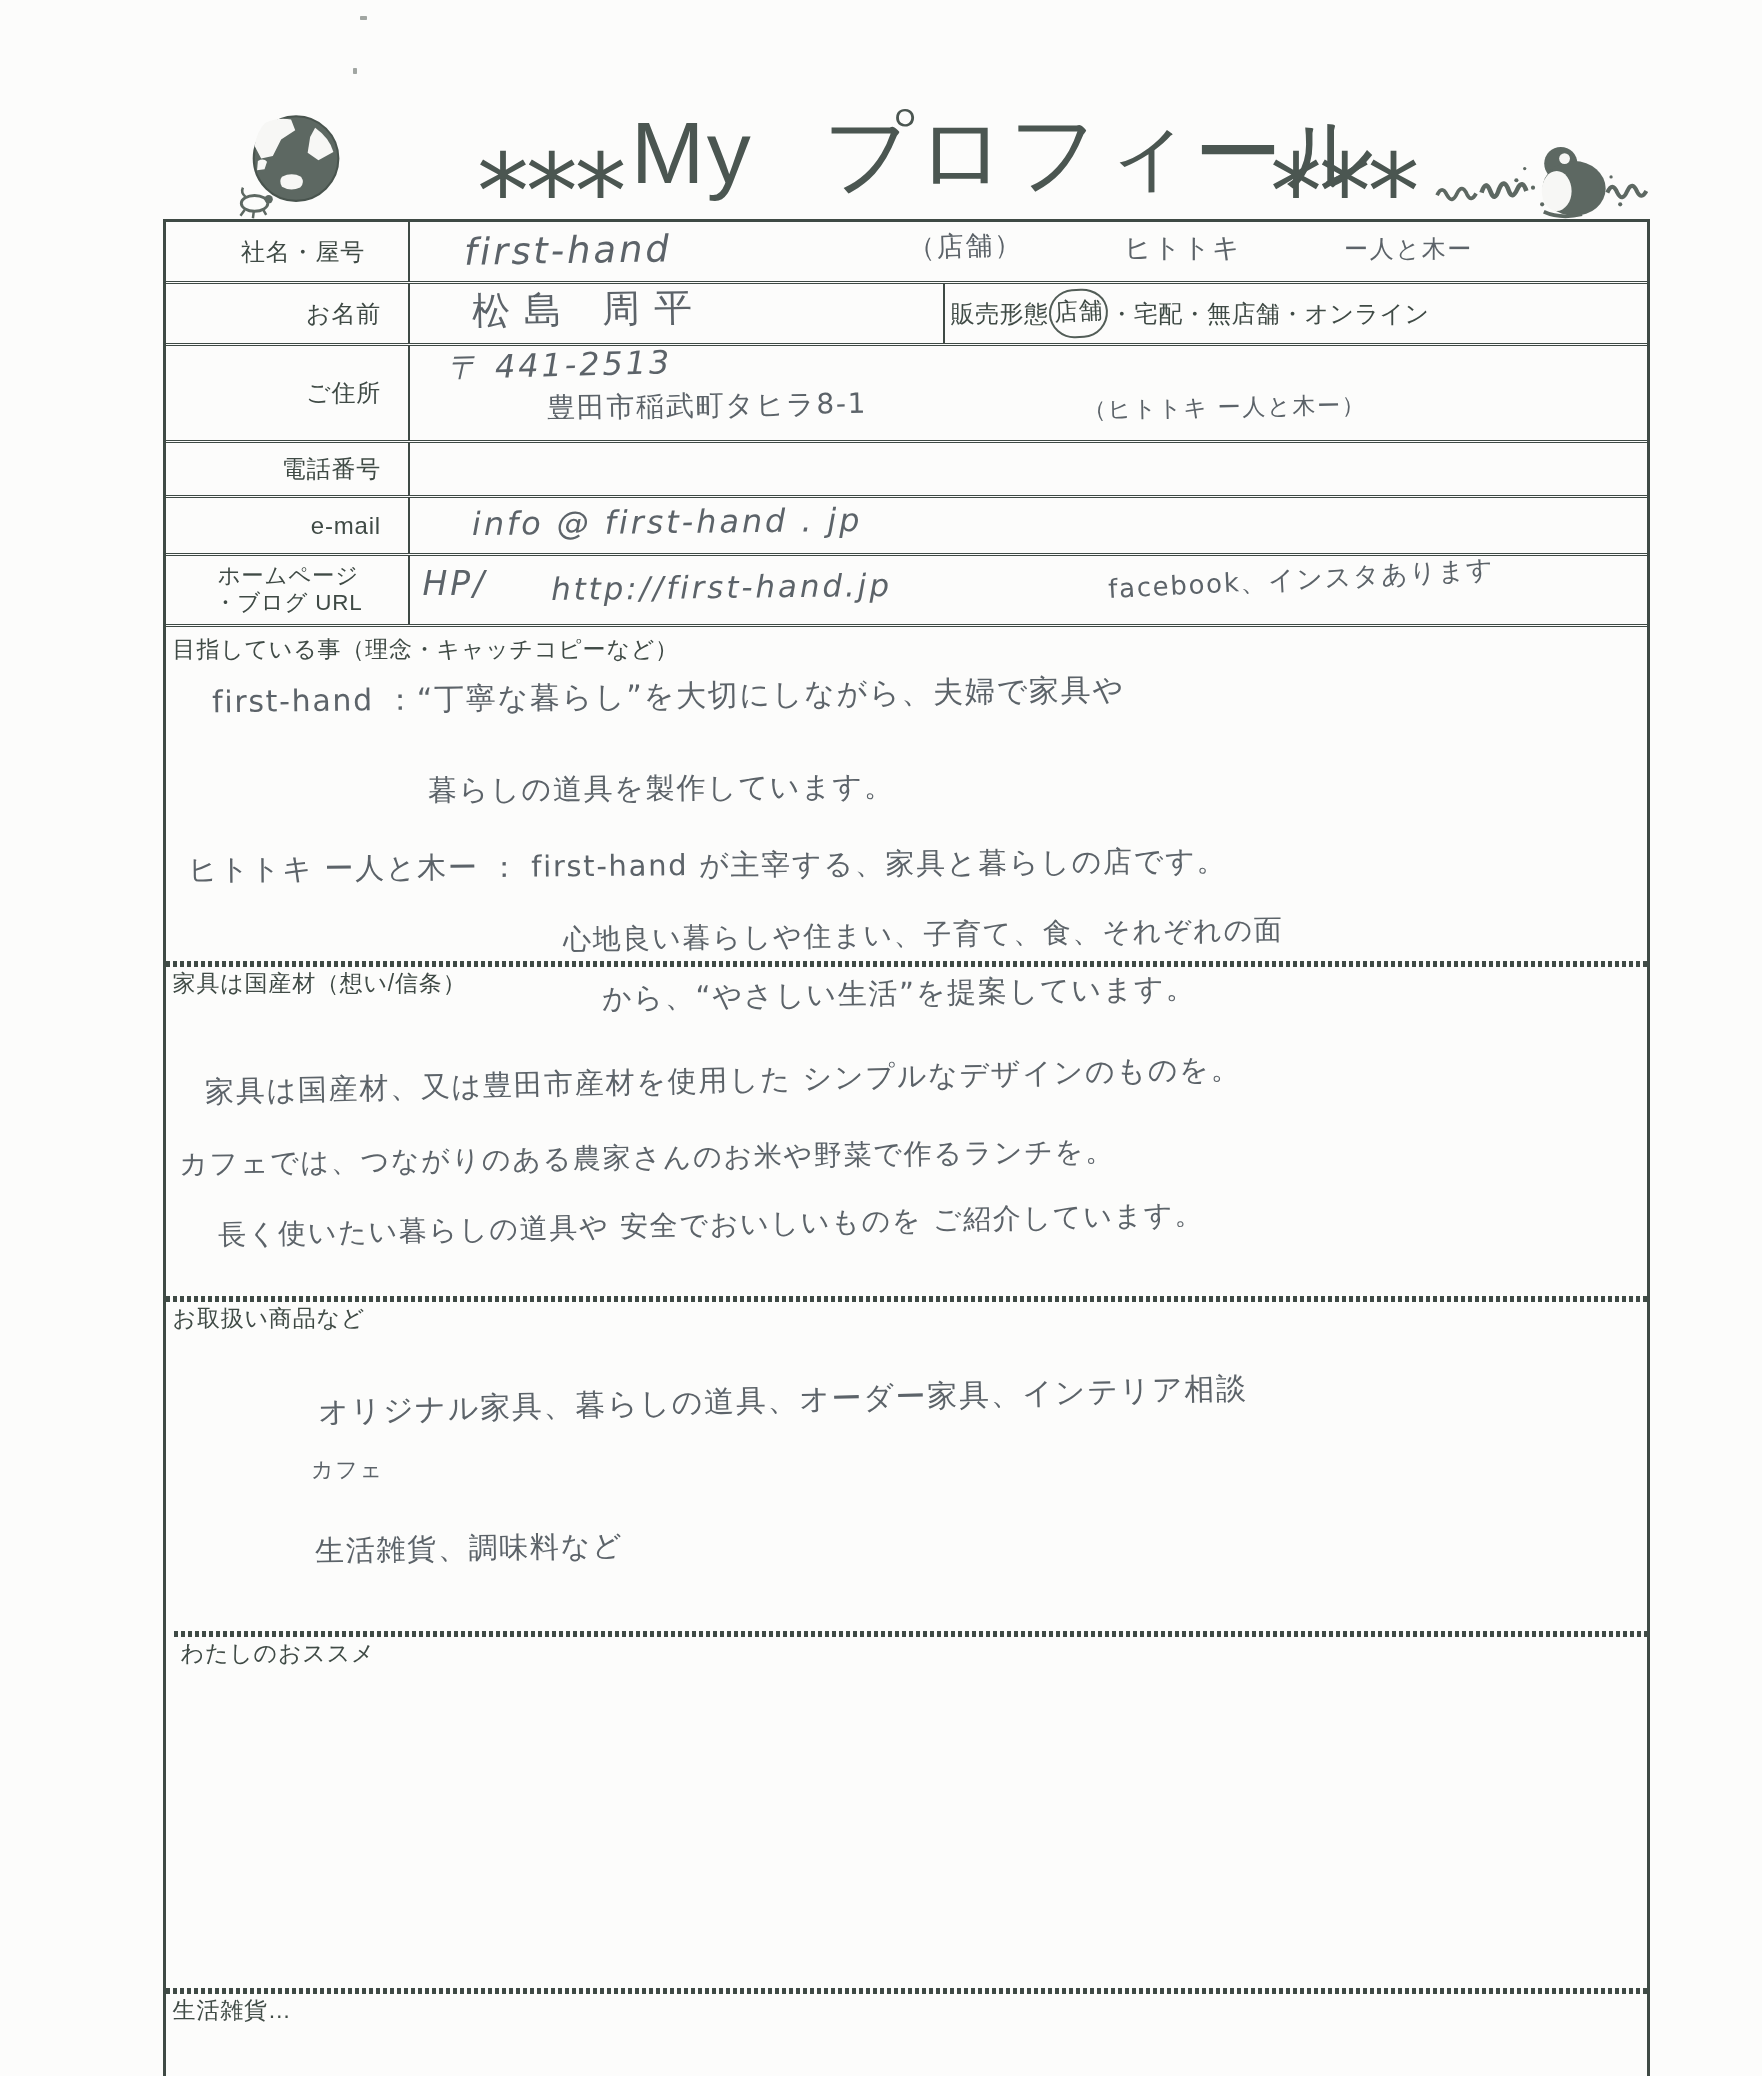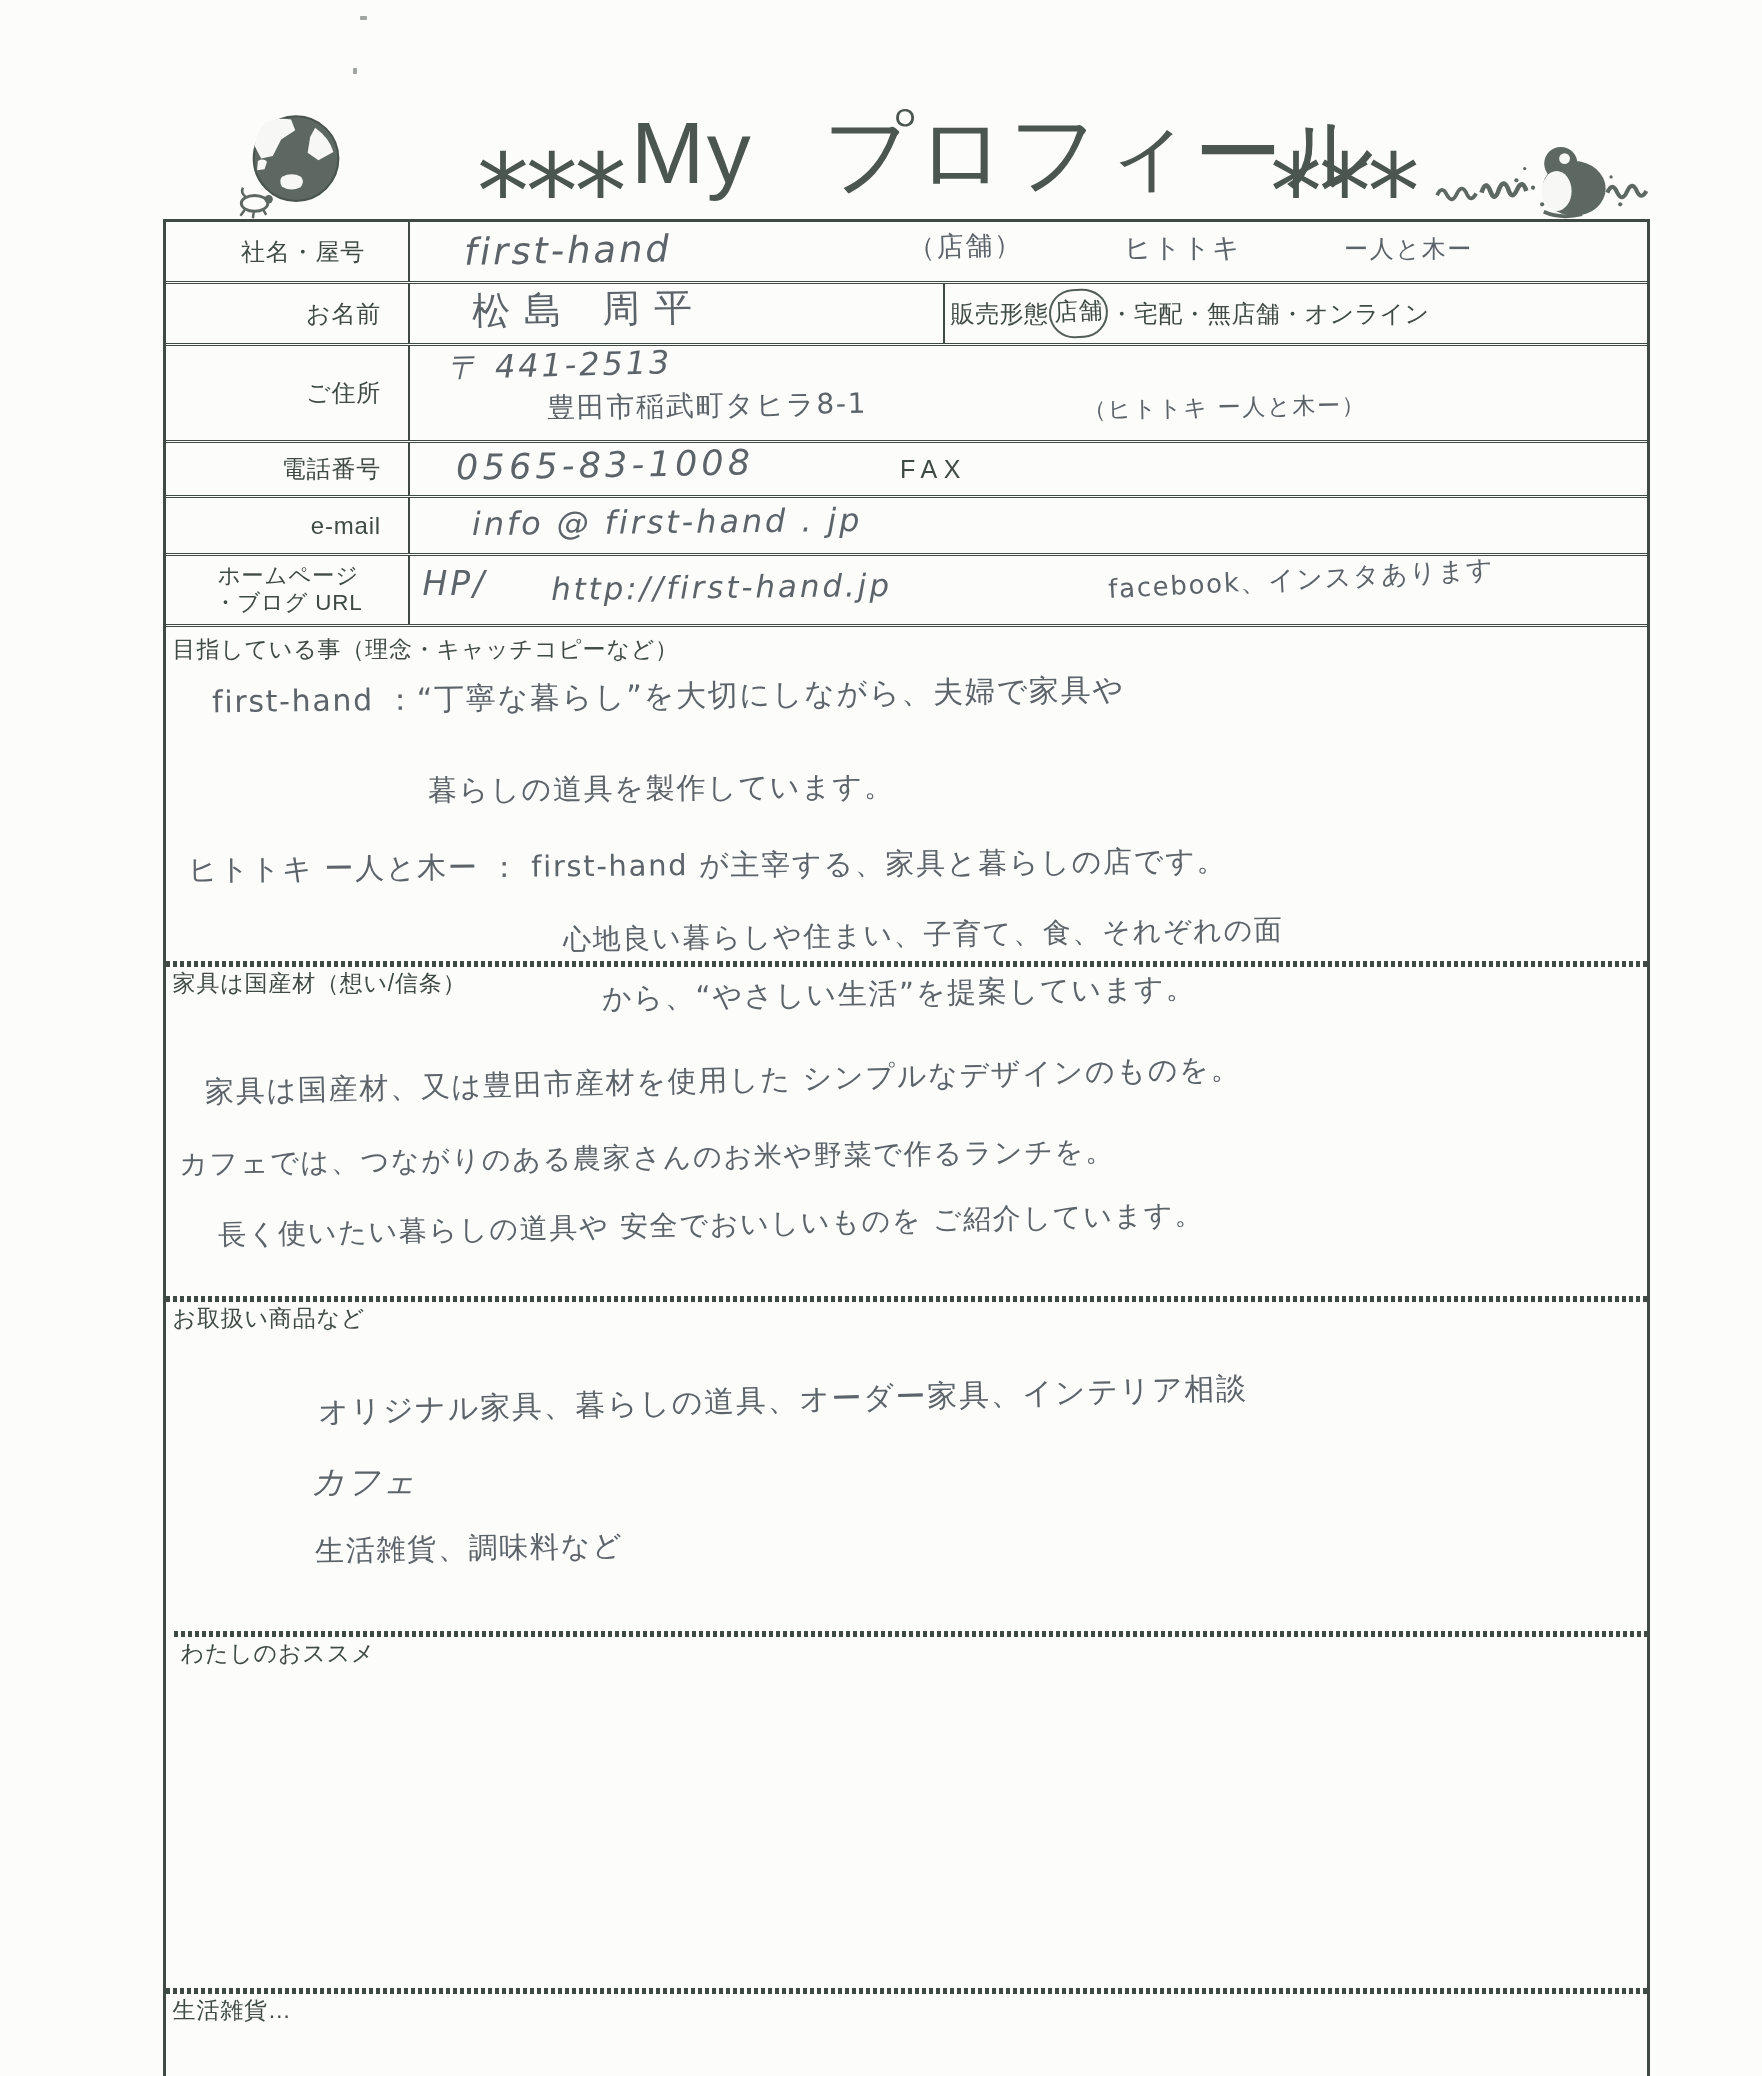--- a/index.html
+++ b/index.html
@@ -175,24 +175,20 @@
       <div class="cell-label">ご住所</div>
       <div class="cell-content">
         <span class="abs hw hw-lat" style="left:37px;top:2.5px;font-size:32px;transform:rotate(-1.5deg);">〒 441-2513</span>
         <span class="abs hw hw-jp" style="left:137px;top:45px;font-size:28px;transform:rotate(-0.8deg);">豊田市稲武町タヒラ8-1</span>
         <span class="abs hw hw-jp" style="left:673px;top:49px;font-size:23px;transform:rotate(-1deg);">（ヒトトキ ー人と木ー）</span>
       </div>
     </div>
 
     <div class="row dbl" style="height:55px;">
       <div class="cell-label">電話番号</div>
-      <div class="cell-content">
-        <span class="abs hw hw-lat" style="left:46px;top:4.2px;font-size:35px;letter-spacing:4.2px;transform:rotate(-1deg);">0565-83-1008</span>
-        <span class="abs" style="left:490px;top:11.6px;font-size:25px;letter-spacing:6.6px;color:var(--ink);">FAX</span>
-      </div>
     </div>
 
     <div class="row dbl" style="height:58px;">
       <div class="cell-label">e-mail</div>
       <div class="cell-content">
         <span class="abs hw hw-lat" style="left:62px;top:7.5px;font-size:32px;transform:rotate(-0.6deg);">info @ first-hand . jp</span>
       </div>
     </div>
 
     <div class="row dbl" style="height:71px;">
@@ -221,21 +217,21 @@
       <span class="abs hw hw-jp" style="left:436px;top:16.6px;font-size:29px;transform:rotate(-1deg);">から、“やさしい生活”を提案しています。</span>
       <span class="abs hw hw-jp" style="left:39px;top:104px;font-size:29px;transform:rotate(-1.3deg);">家具は国産材、又は豊田市産材を使用した シンプルなデザインのものを。</span>
       <span class="abs hw hw-jp" style="left:12.5px;top:182px;font-size:28px;transform:rotate(-0.8deg);">カフェでは、つながりのある農家さんのお米や野菜で作るランチを。</span>
       <span class="abs hw hw-jp" style="left:52px;top:249px;font-size:28px;transform:rotate(-1.2deg);">長く使いたい暮らしの道具や 安全でおいしいものを ご紹介しています。</span>
     </div>
 
     <div class="section" style="height:335px;">
       <div class="hatch"></div>
       <div class="section-title">お取扱い商品など</div>
       <span class="abs hw hw-jp" style="left:152px;top:88px;font-size:30px;transform:rotate(-1.5deg);">オリジナル家具、暮らしの道具、オーダー家具、インテリア相談</span>
-      <span class="abs hw hw-jp" style="left:145px;top:169px;font-size:33px;font-style:italic;">カフェ</span>
+      <span class="abs hw hw-jp" style="left:145px;top:162px;font-size:22px;">カフェ</span>
       <span class="abs hw hw-jp" style="left:149px;top:237px;font-size:29px;transform:rotate(-1deg);">生活雑貨、調味料など</span>
     </div>
 
     <div class="section" style="height:357px;margin-left:8px;">
       <div class="hatch"></div>
       <div class="section-title">わたしのおススメ</div>
     </div>
 
     <div class="section" style="flex:1;">
       <div class="hatch"></div>

